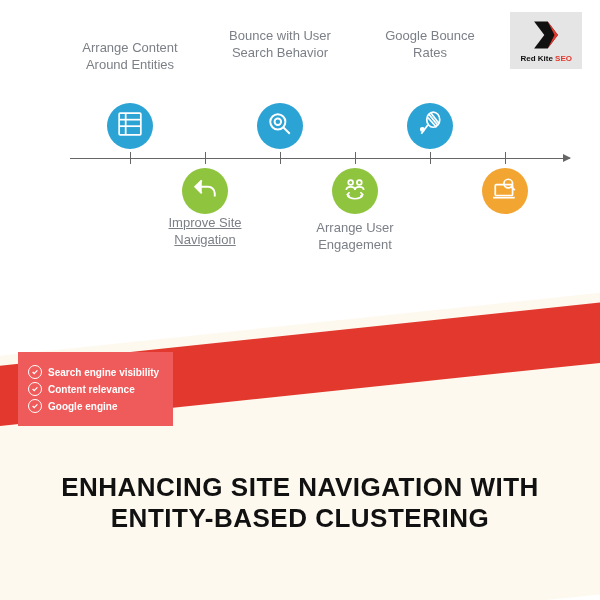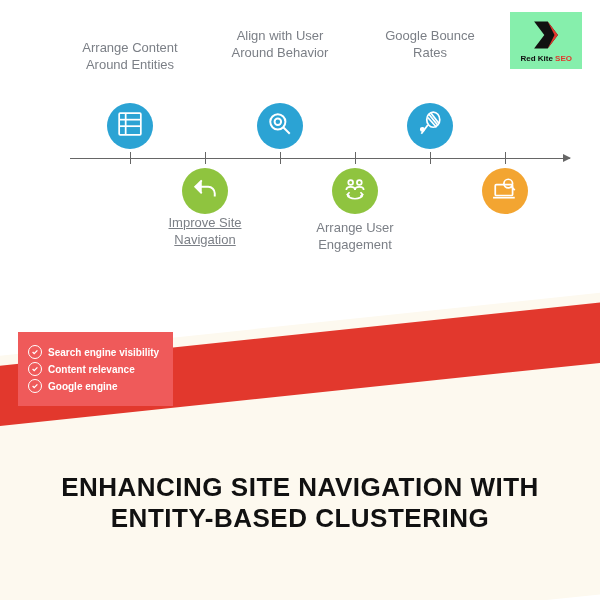--- a/index.html
+++ b/index.html
@@ -8,21 +8,21 @@
     height: 600px;
     font-family: Arial, Helvetica, sans-serif;
     background: #fff;
     position: relative;
     overflow: hidden;
   }
   .logo-box {
     position: absolute;
     top: 12px;
     right: 18px;
-    background: #86efac;
+    background: #e5e5e5;
     padding: 6px 10px;
     text-align: center;
   }
   .logo-box svg { display: block; margin: 0 auto; }
   .logo-text { font-size: 8px; color: #111; font-weight: 700; margin-top: 2px; }
   .logo-text .seo { color: #e2382d; }
 
   .timeline-area {
     position: absolute;
     top: 28px;
@@ -68,21 +68,21 @@
     width: 120px;
     text-align: center;
     font-size: 13px;
     line-height: 1.3;
     color: #7b7f86;
   }
 
   .badge-box {
     position: absolute;
     left: 18px;
-    top: 332px;
+    top: 352px;
     background: #ef5a5a;
     padding: 10px 14px 10px 10px;
     z-index: 3;
     text-align: right;
   }
   .badge-row {
     display: flex;
     align-items: center;
     gap: 6px;
     font-size: 10px;
@@ -192,21 +192,21 @@
       </div>
       <div class="node-label" style="left: 75px; top: 187px; text-decoration: underline;">Improve Site Navigation</div>
       <div class="tick" style="left: 210px;"></div>
       <div class="node" style="background: rgb(43, 163, 212); left: 187px; top: 75px;">
         <span><svg viewBox="0 0 24 24" fill="none" stroke="#fff" stroke-width="1.8">
             <circle cx="10" cy="10" r="7"></circle>
             <line x1="15" y1="15" x2="21" y2="21"></line>
             <circle cx="10" cy="10" r="3"></circle>
           </svg></span>
       </div>
-      <div class="node-label" style="left: 150px; top: 0px;">Align with User Around Behavior</div>
+      <div class="node-label" style="left: 150px; top: 0px;">Bounce with User Search Behavior</div>
       <div class="tick" style="left: 285px;"></div>
       <div class="node" style="background: rgb(143, 196, 63); left: 262px; top: 140px;">
         <span><svg viewBox="0 0 24 24" fill="none" stroke="#fff" stroke-width="1.6">
             <circle cx="8" cy="6" r="2.2"></circle>
             <circle cx="16" cy="6" r="2.2"></circle>
             <path d="M4 13c0-2 2-3 4-3s4 1 4 3"></path>
             <path d="M12 13c0-2 2-3 4-3s4 1 4 3"></path>
             <path d="M5 17 a7 4 0 0 0 14 0"></path>
             <path d="M17 15 l2 2 l-2 2"></path>
             <path d="M7 19 l-2 -2 l2 -2"></path>

